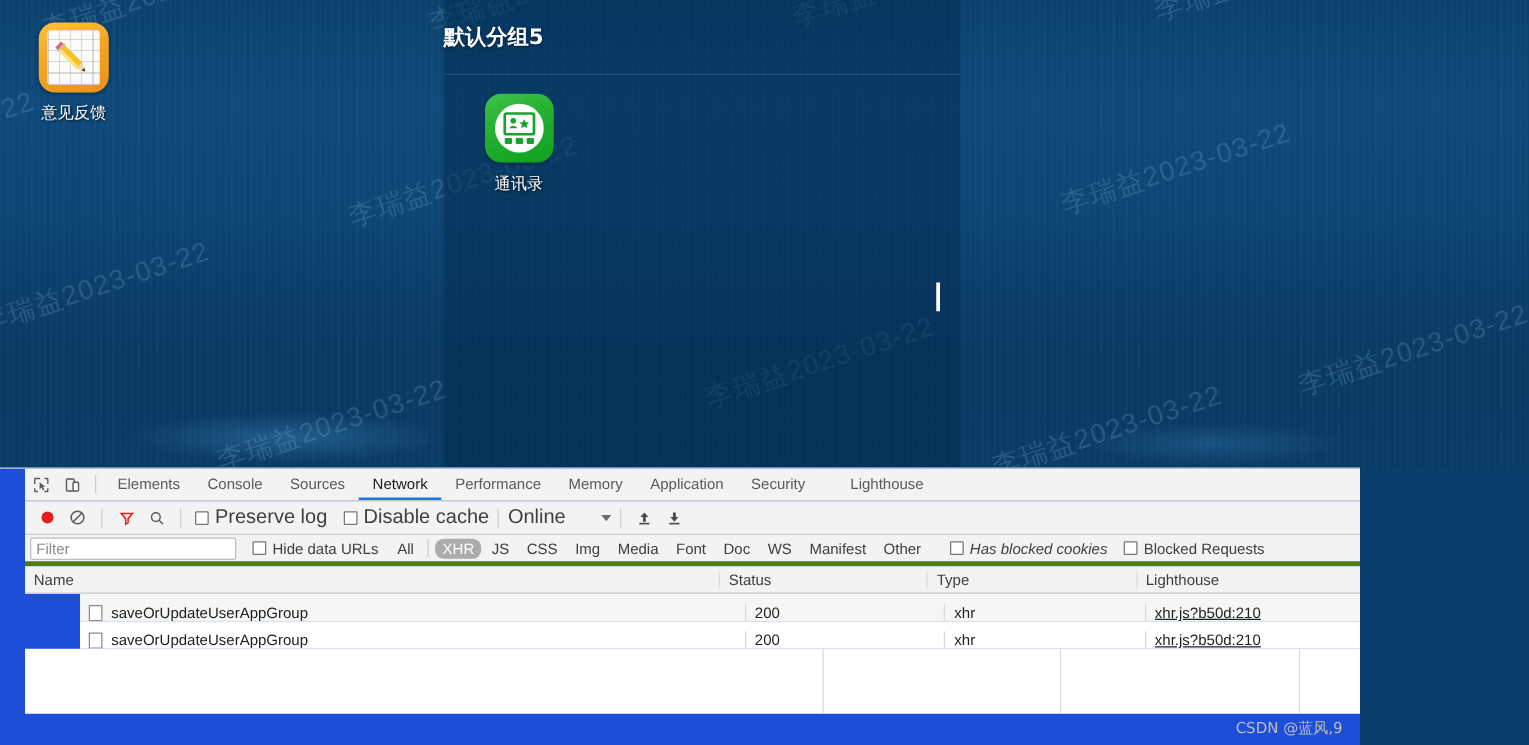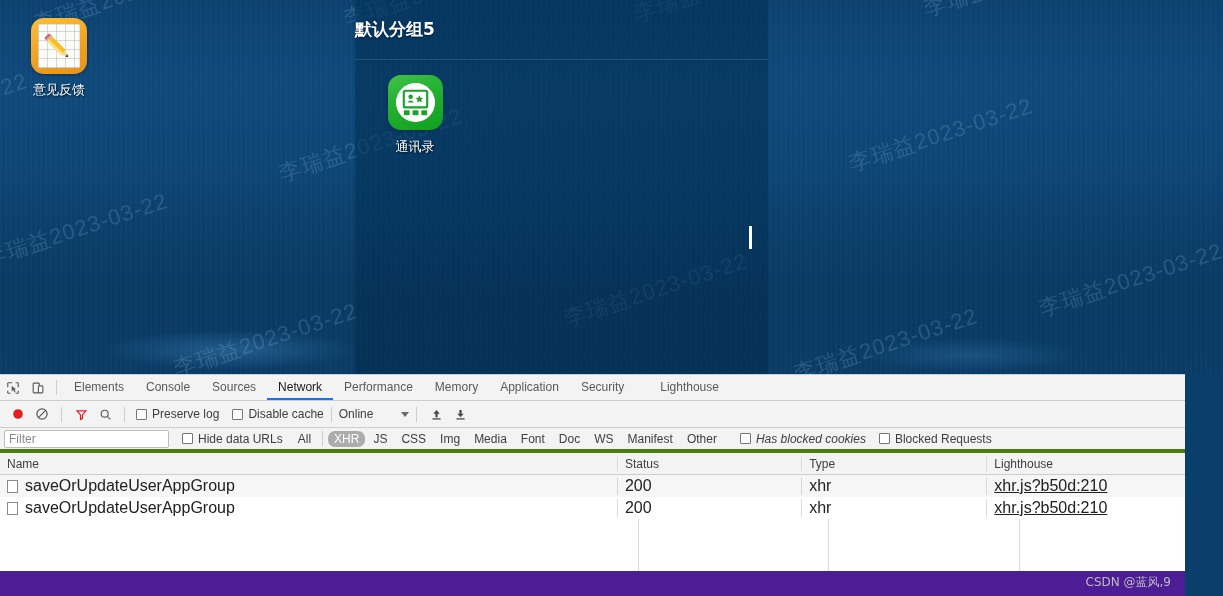--- a/index.html
+++ b/index.html
@@ -113,24 +113,25 @@
     text-shadow:1px 1px 2px rgba(0,0,0,0.85);
     font-family:"DejaVu Sans","Liberation Sans",sans-serif;
   }
   #text-caret {
     position:absolute; left:749px; top:226px; width:3px; height:23px;
     background:#ffffff;
   }
 
   
   #devtools {
-    position:absolute; left:0; top:374px; width:1185px; height:222px;
-    background:#4c1d95;
+    position:absolute; left:0; top:374px; width:1088px; height:222px;
+    background:#1d4ed8;
     font-family:"Liberation Sans", sans-serif;
     border-top:1px solid #cfcfcf;
+    padding-left:20px;
   }
 
   
   #dt-tabbar {
     height:26px; display:flex; align-items:stretch;
     background:#f3f3f3; border-bottom:1px solid #cdcdcd;
   }
   .dt-iconbtn {
     width:25px; display:flex; align-items:center; justify-content:center;
     cursor:pointer;
@@ -141,21 +142,21 @@
     font-size:12px; color:#5a5a5a; cursor:pointer;
     border-bottom:2px solid transparent;
   }
   .dt-tab.active { color:#1a1a1a; border-bottom-color:#1a73e8; }
   .dt-tab.spaced { margin-left:14px; }
 
   
   #dt-controls {
     height:27px; display:flex; align-items:center;
     background:#f3f3f3; border-bottom:1px solid #cdcdcd;
-    padding-left:6px; font-size:12px; color:#3c4043;
+    padding-left:6px; font-size:16px; color:#3c4043;
   }
   .ctl { display:flex; align-items:center; cursor:pointer; }
   .vsep { width:1px; height:15px; background:#cdcdcd; margin:0 7px; }
   .cbx {
     width:11px; height:11px; border:1px solid #767676; background:#fff;
     border-radius:1px; display:inline-block; margin-right:5px;
   }
   .ctl-label { color:#3c4043; }
   #online-select { display:flex; align-items:center; gap:28px; cursor:pointer; }
   .caret-down { width:0;height:0;border-left:4px solid transparent;border-right:4px solid transparent;border-top:5px solid #6b6b6b; }
@@ -184,21 +185,21 @@
   #net-head {
     display:flex; height:22px; align-items:center;
     background:#f3f3f3; border-bottom:1px solid #cdcdcd;
     font-size:12px; color:#3c4043;
   }
   .col { padding-left:7px; overflow:hidden; white-space:nowrap; }
   .col-name { width:638px; border-right:1px solid #dadada; }
   .col-status { width:190px; border-right:1px solid #dadada; }
   .col-type { width:191px; border-right:1px solid #dadada; }
   .col-initiator { width:204px; }
-  .net-row { display:flex; height:22px; align-items:center; font-size:16px; color:#202124; }
+  .net-row { display:flex; height:22px; align-items:flex-end; font-size:12px; color:#202124;margin-left:44px; }
   .net-row.odd { background:#f6f6f6; }
   .net-row.even { background:#ffffff; }
   .rowcbx {
     width:11px; height:13px; border:1px solid #8a8a8a; background:#fff;
     display:inline-block; margin-right:7px; vertical-align:middle;
   }
   .name-cell { display:flex; align-items:center; }
   .initiator-link { color:#202124; text-decoration:underline; cursor:pointer; }
   #net-body-fill { background:#ffffff; }
   .col-divider {

